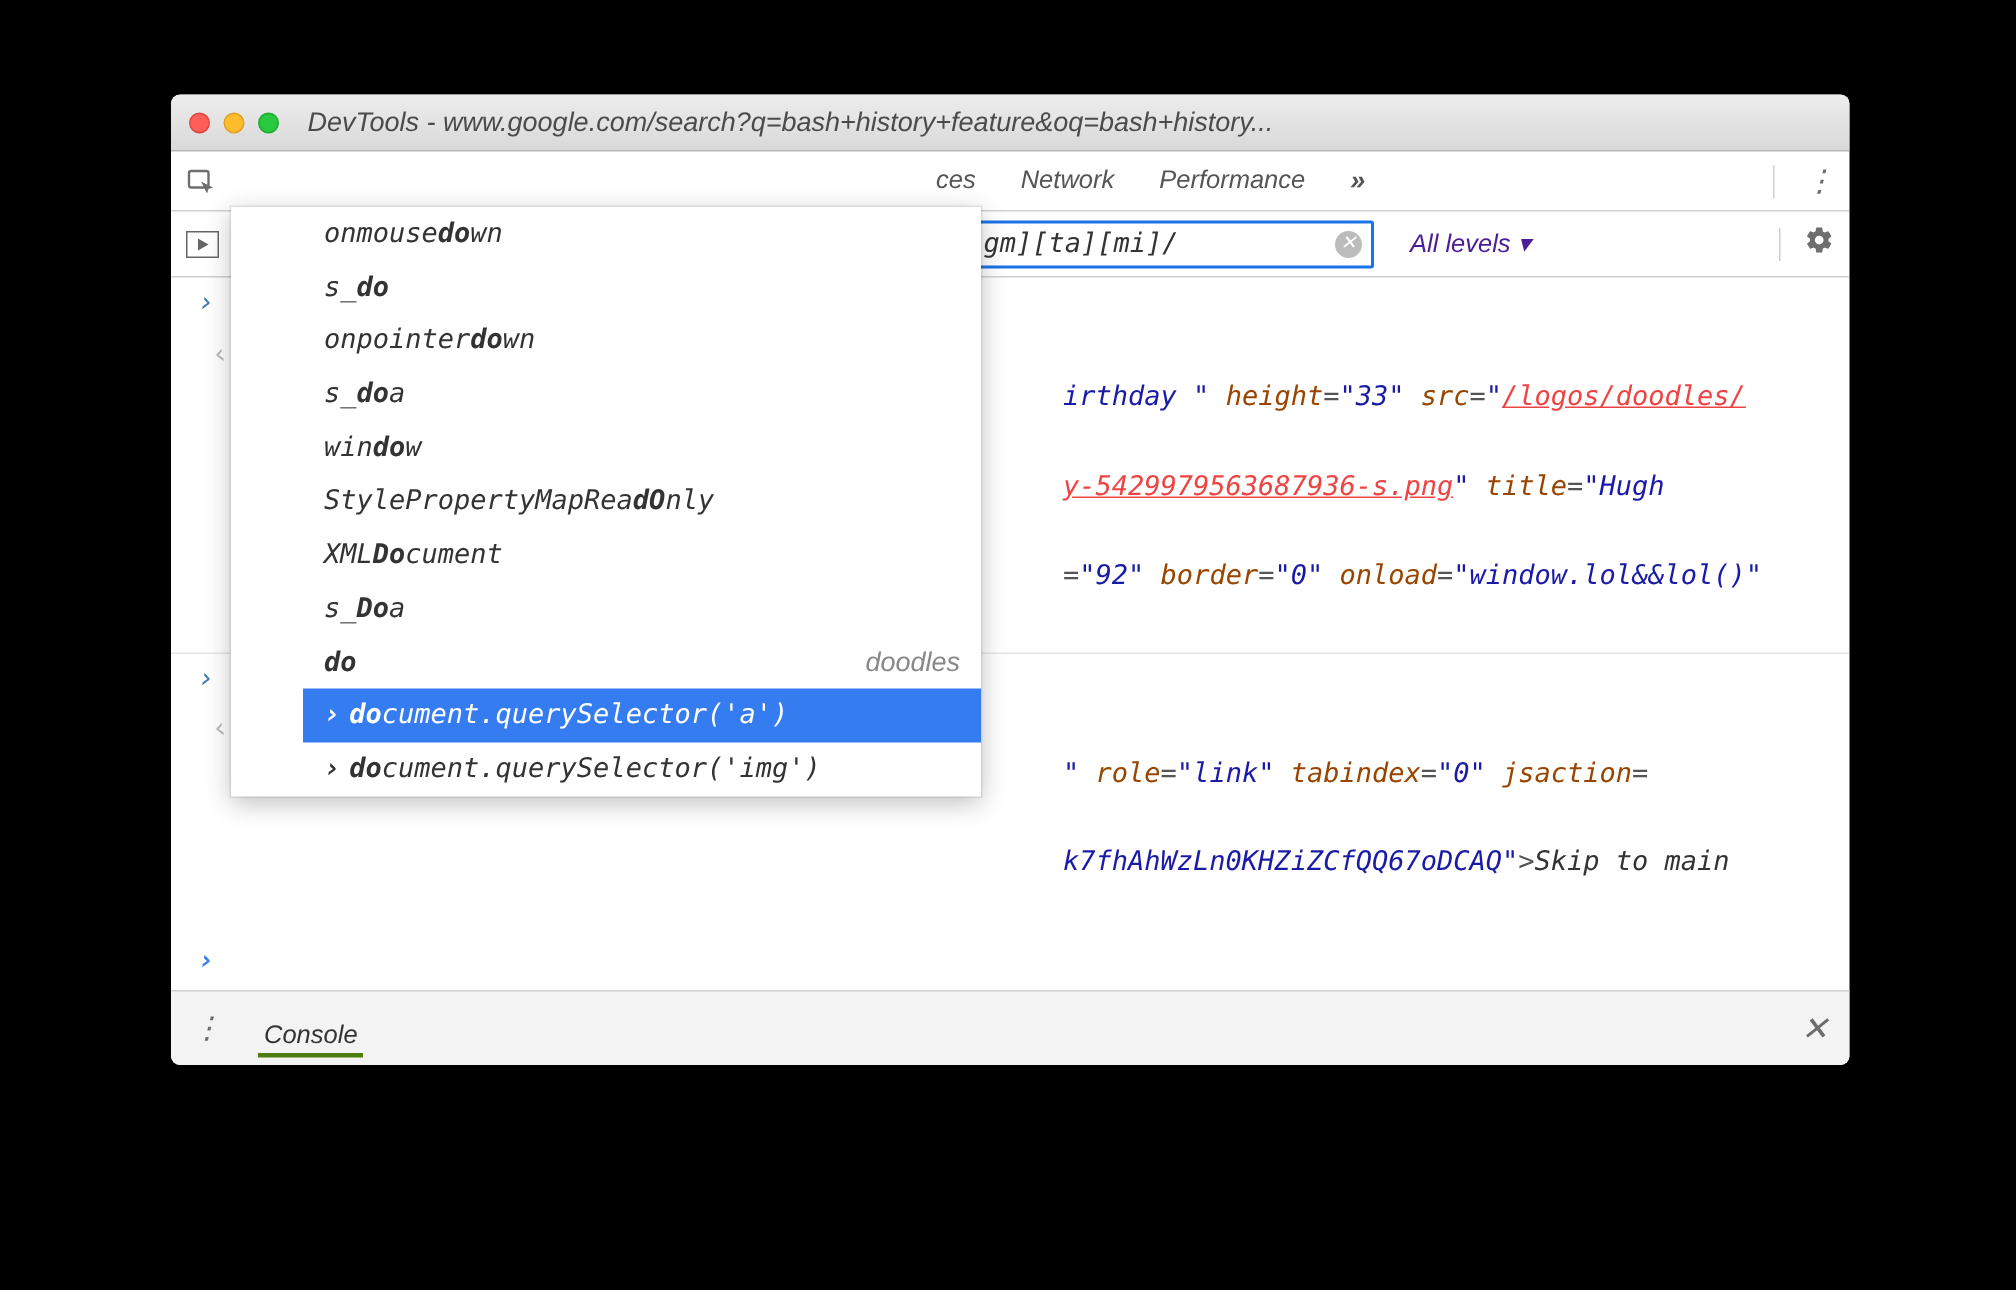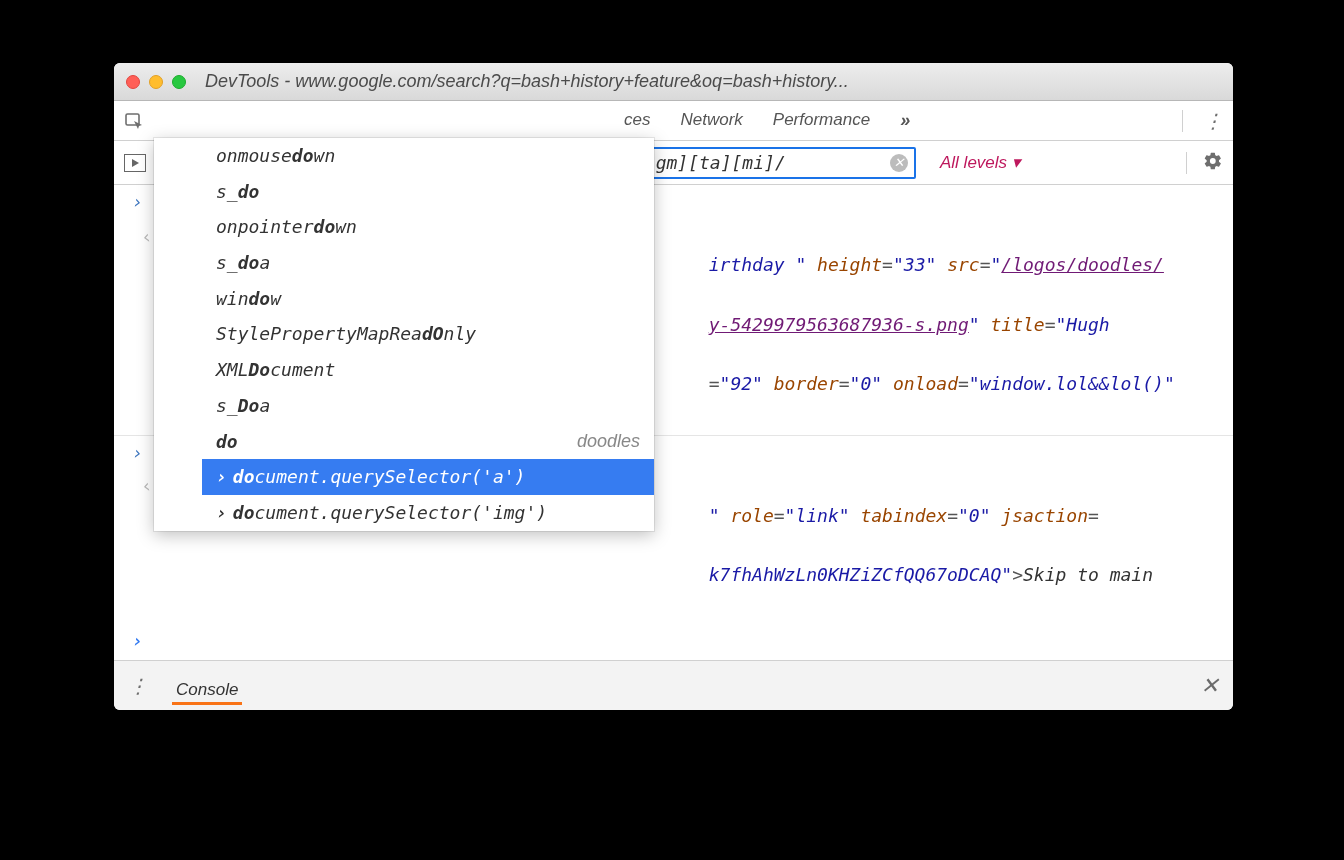--- a/index.html
+++ b/index.html
@@ -97,40 +97,40 @@
     font-family: Menlo, Consolas, monospace;
     font-size: 18px;
     color:#333;
   }
   .filter-input .fval { flex:1; }
   .clear-x {
     width:18px;height:18px;border-radius:50%;background:#bcbcbc;
     color:#fff;display:flex;align-items:center;justify-content:center;
     font-size:13px;line-height:1;
   }
-  .levels { font-size:17px;color:#be185d;margin-left:14px;}
+  .levels { font-size:17px;color:#4c1d95;margin-left:14px;}
   .gear { margin-left:auto; display:flex;align-items:center; gap:16px;}
 
   .console-body {
     flex:1;
     overflow:hidden;
     font-family: Menlo, Consolas, monospace;
     font-size:18px;
     line-height: 1.65;
     position:relative;
   }
   .entry { display:flex; padding: 2px 14px 2px 18px; }
   .entry .arrow { width:20px; flex:0 0 auto; color:#888; }
   .entry .arrow.in { color:#4078c0;}
   .entry .arrow.out { color:#bbb;}
   .entry .content { flex:1; color:#333; white-space:pre-wrap; word-break:break-all;}
   .hr { border-top:1px solid #e5e5e5; margin-top:4px;}
   .attr-name{color:#994500;}
   .attr-val{color:#1a1aa6;}
-  .attr-link{color:#701a75;text-decoration:underline;}
+  .attr-link{color:#ef4444;text-decoration:underline;}
   .txt{color:#333;text-align:center;}
   .eq{color:#555;}
   .grey{color:#b0b0b0;}
   .typed{color:#367cf1;}
 
   
   .autocomplete {
     position:absolute;
     left: 40px;
     top: 37px;
@@ -165,21 +165,21 @@
     display:flex;
     align-items:center;
     padding: 0 14px;
     flex:0 0 auto;
   }
   .drawer .vdots{color:#6e6e6e;margin-right:24px;}
   .drawer .tab {
     font-size:17px;
     color:#333;
     padding: 13px 4px 2px;
-    border-bottom: 3px solid #f97316;
+    border-bottom: 3px solid #4d7c0f;
   }
   .drawer .close {
     margin-left:auto;
     font-size:22px;
     color:#6b6b6b;
   }
 
 </style>
 </head>
 <body>

